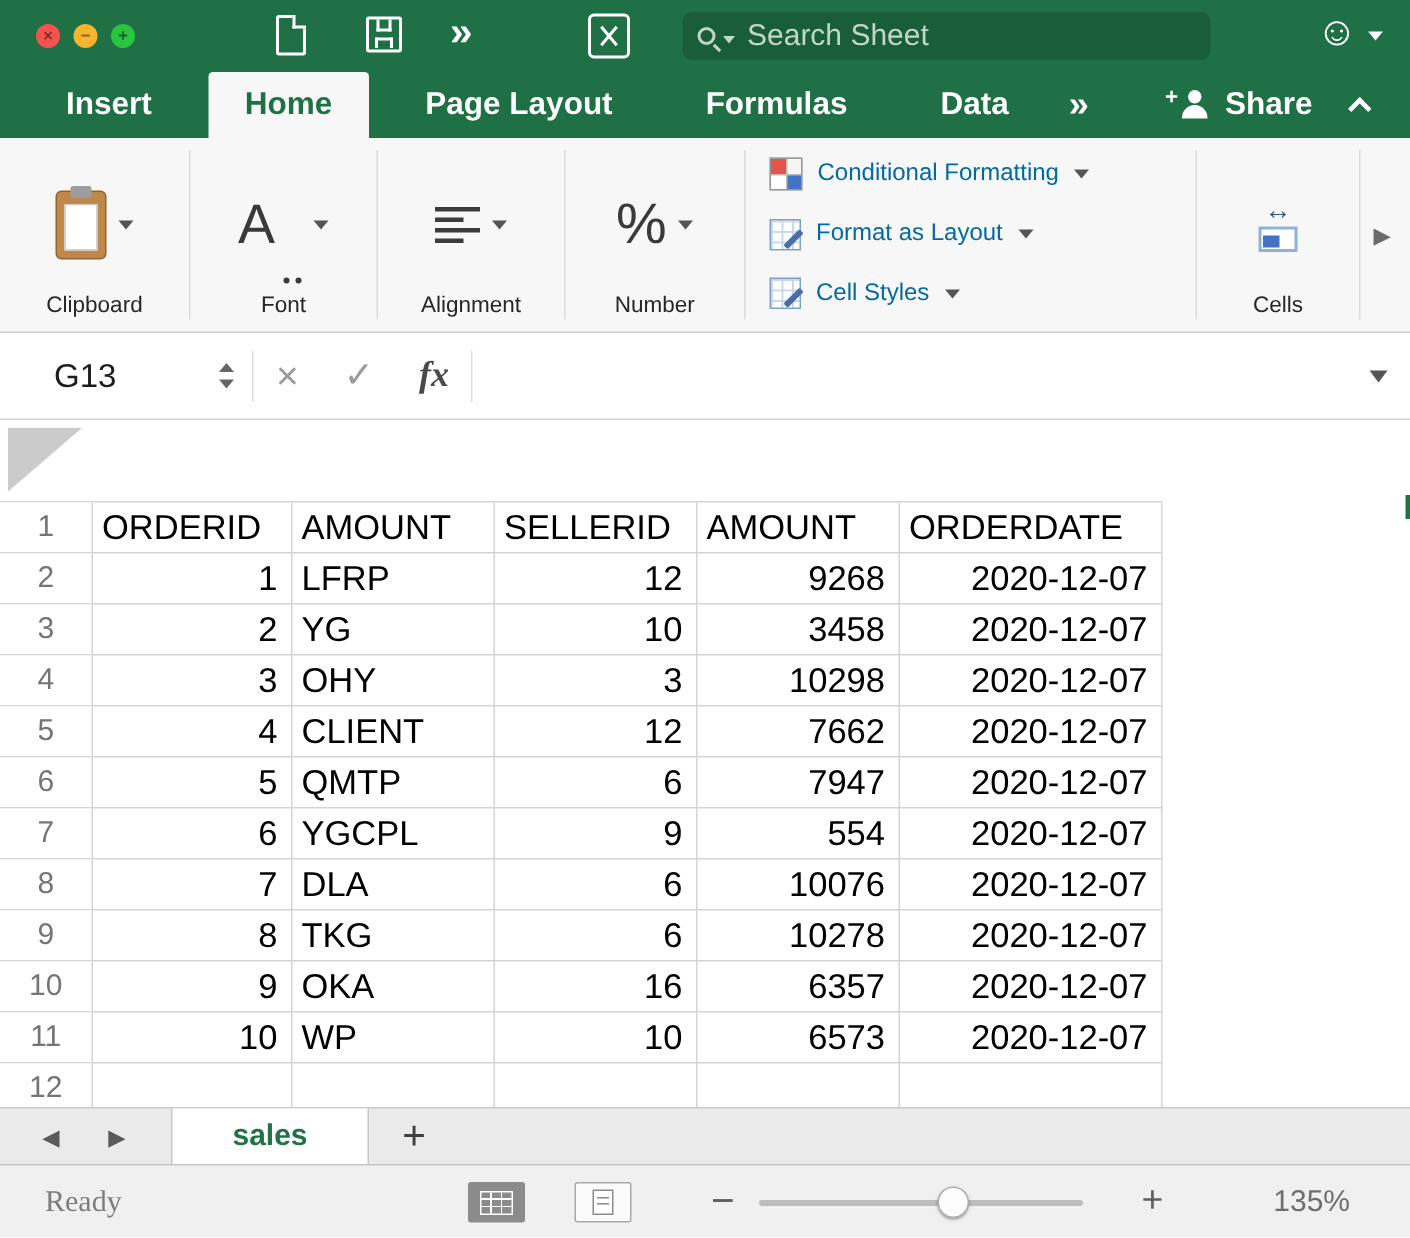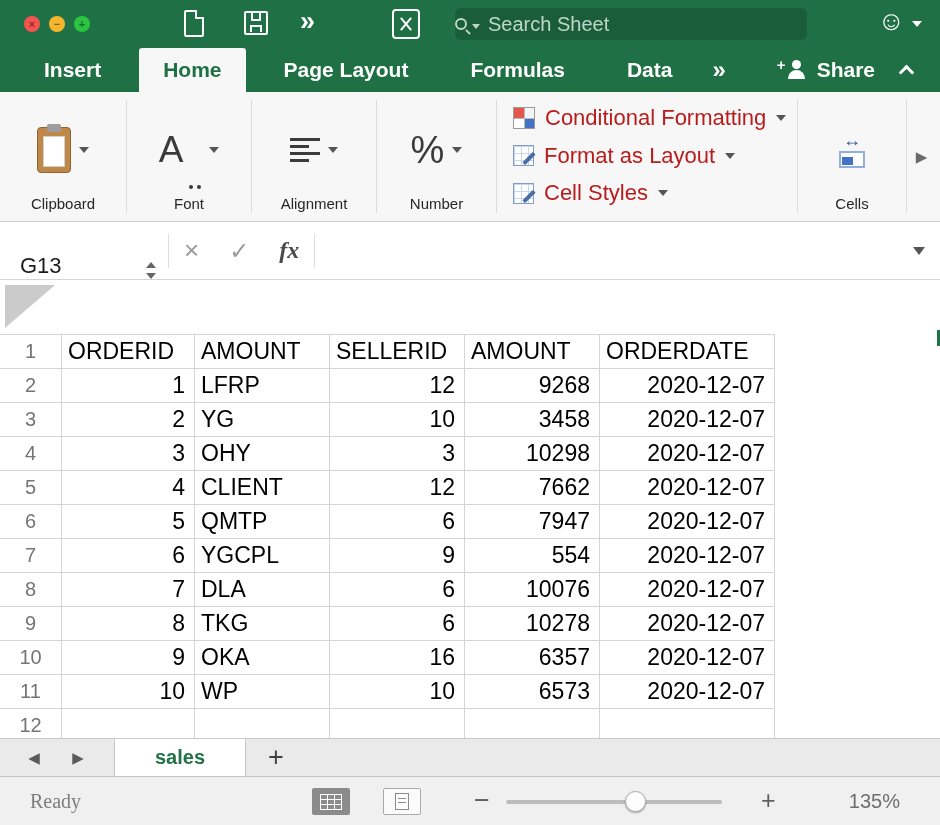--- a/index.html
+++ b/index.html
@@ -25,21 +25,21 @@
   .save-top { position:absolute; left:5px; top:0; width:10px; height:8px; border:2px solid #fff; border-top:none; }
   .save-bot { position:absolute; left:4px; bottom:1px; width:12px; height:7px; border:2px solid #fff; border-bottom:none; }
   .tb-chevrons { position:absolute; left:300px; top:6px; color:#fff; font-size:27px; font-weight:700; }
   .excel-badge { position:absolute; left:392px; top:9px; width:28px; height:30px;
               border:2px solid #fff; border-radius:4px; }
   .xbar { position:absolute; left:11px; top:5px; width:2px; height:16px; background:#fff; }
   .xbar.a { transform:rotate(40deg); } .xbar.b { transform:rotate(-40deg); }
 
   .searchbox { position:absolute; left:455px; top:8px; width:352px; height:32px;
               background:rgba(0,0,0,0.16); border-radius:6px; display:flex; align-items:center;
-              padding:0 0; color:#bed7c8; }
+              padding:0 10px; color:#bed7c8; }
   .mag { width:12px; height:12px; border:2px solid #bed7c8; border-radius:50%; position:relative; flex:0 0 12px; }
   .mag::after { content:""; position:absolute; width:2px; height:6px; background:#bed7c8;
               transform:rotate(-45deg); left:10px; top:9px; }
   .sm-caret { width:0; height:0; border-left:4px solid transparent; border-right:4px solid transparent;
               border-top:5px solid #bed7c8; margin:4px 8px 0 5px; }
   .search-text { font-size:20px; }
 
   .smiley-wrap { position:absolute; right:18px; top:8px; display:flex; align-items:center; gap:7px; color:#fff; }
   .smiley { font-size:27px; line-height:1; }
   .wh-caret { width:0; height:0; border-left:5px solid transparent; border-right:5px solid transparent;
@@ -81,41 +81,41 @@
   .dot { width:4px; height:4px; border-radius:50%; background:#3a3a3a; }
 
   .align-icon { display:flex; flex-direction:column; gap:4px; }
   .align-icon i { display:block; height:3px; background:#3c3c3c; }
   .al-l { width:30px; } .al-s { width:19px; }
 
   .pct-glyph { font-size:38px; color:#3a3a3a; line-height:1; }
 
   .styles-group { width:300px; display:flex; flex-direction:column; justify-content:space-between;
                   padding:13px 0 15px 16px; }
-  .style-btn { display:flex; align-items:center; gap:10px; font-size:22px; color:#b91c1c; }
+  .style-btn { display:flex; align-items:center; gap:10px; font-size:16px; color:#0369a1; }
   .cf-icon { width:22px; height:22px; display:grid; grid-template-columns:1fr 1fr; grid-template-rows:1fr 1fr;
              gap:1px; border:1px solid #9a9a9a; background:#bbb; flex:0 0 22px; }
   .cf-icon i { display:block; } .cfa { background:#e2574c; } .cfb { background:#f5f5f5; }
   .cfc { background:#fff; } .cfd { background:#4472c4; }
   .tbl-icon { width:21px; height:21px; background:#fff; border:1px solid #7f9dc9; position:relative; flex:0 0 21px;
              background-image:linear-gradient(#c8d6ea 1px, transparent 1px),
                               linear-gradient(90deg,#c8d6ea 1px, transparent 1px);
              background-size:7px 7px; }
   .pencil { position:absolute; right:2px; bottom:-1px; width:4px; height:15px; background:#4a6da7;
             transform:rotate(45deg); border-radius:1px; }
 
   .cells-icon { display:flex; flex-direction:column; align-items:center; }
   .harrow { color:#2f5597; font-size:18px; font-weight:700; line-height:1; }
   .cells-box { width:26px; height:17px; border:2px solid #8fb0d9; position:relative; margin-top:2px; background:#fff; }
   .cells-box::after { content:""; position:absolute; left:1px; bottom:1px; width:11px; height:8px; background:#4472c4; }
   .expand-zone { width:29px; display:flex; align-items:center; justify-content:center; color:#6b6b6b; font-size:15px; }
 
   
   .formulabar { flex:0 0 58px; background:#fff; border-bottom:1px solid #d4d4d4; display:flex; align-items:center; }
-  .namebox { width:168px; display:flex; align-items:flex-end; padding-left:20px; height:100%; }
+  .namebox { width:168px; display:flex; align-items:center; padding-left:36px; height:100%; }
   .cellref { font-size:22px; color:#1c1c1c; }
   .step { display:flex; flex-direction:column; gap:5px; margin-left:auto; margin-right:12px; }
   .tri-up { width:0; height:0; border-left:5px solid transparent; border-right:5px solid transparent;
             border-bottom:6px solid #666; }
   .tri-down { width:0; height:0; border-left:5px solid transparent; border-right:5px solid transparent;
             border-top:6px solid #666; }
   .fdiv { width:1px; height:34px; background:#ddd; }
   .fbtn { padding:0 15px; font-size:26px; color:#9b9b9b; }
   .fbtn.check { font-size:24px; }
   .fx { font-family:"Liberation Serif","DejaVu Serif",serif; font-style:italic; font-weight:700;

